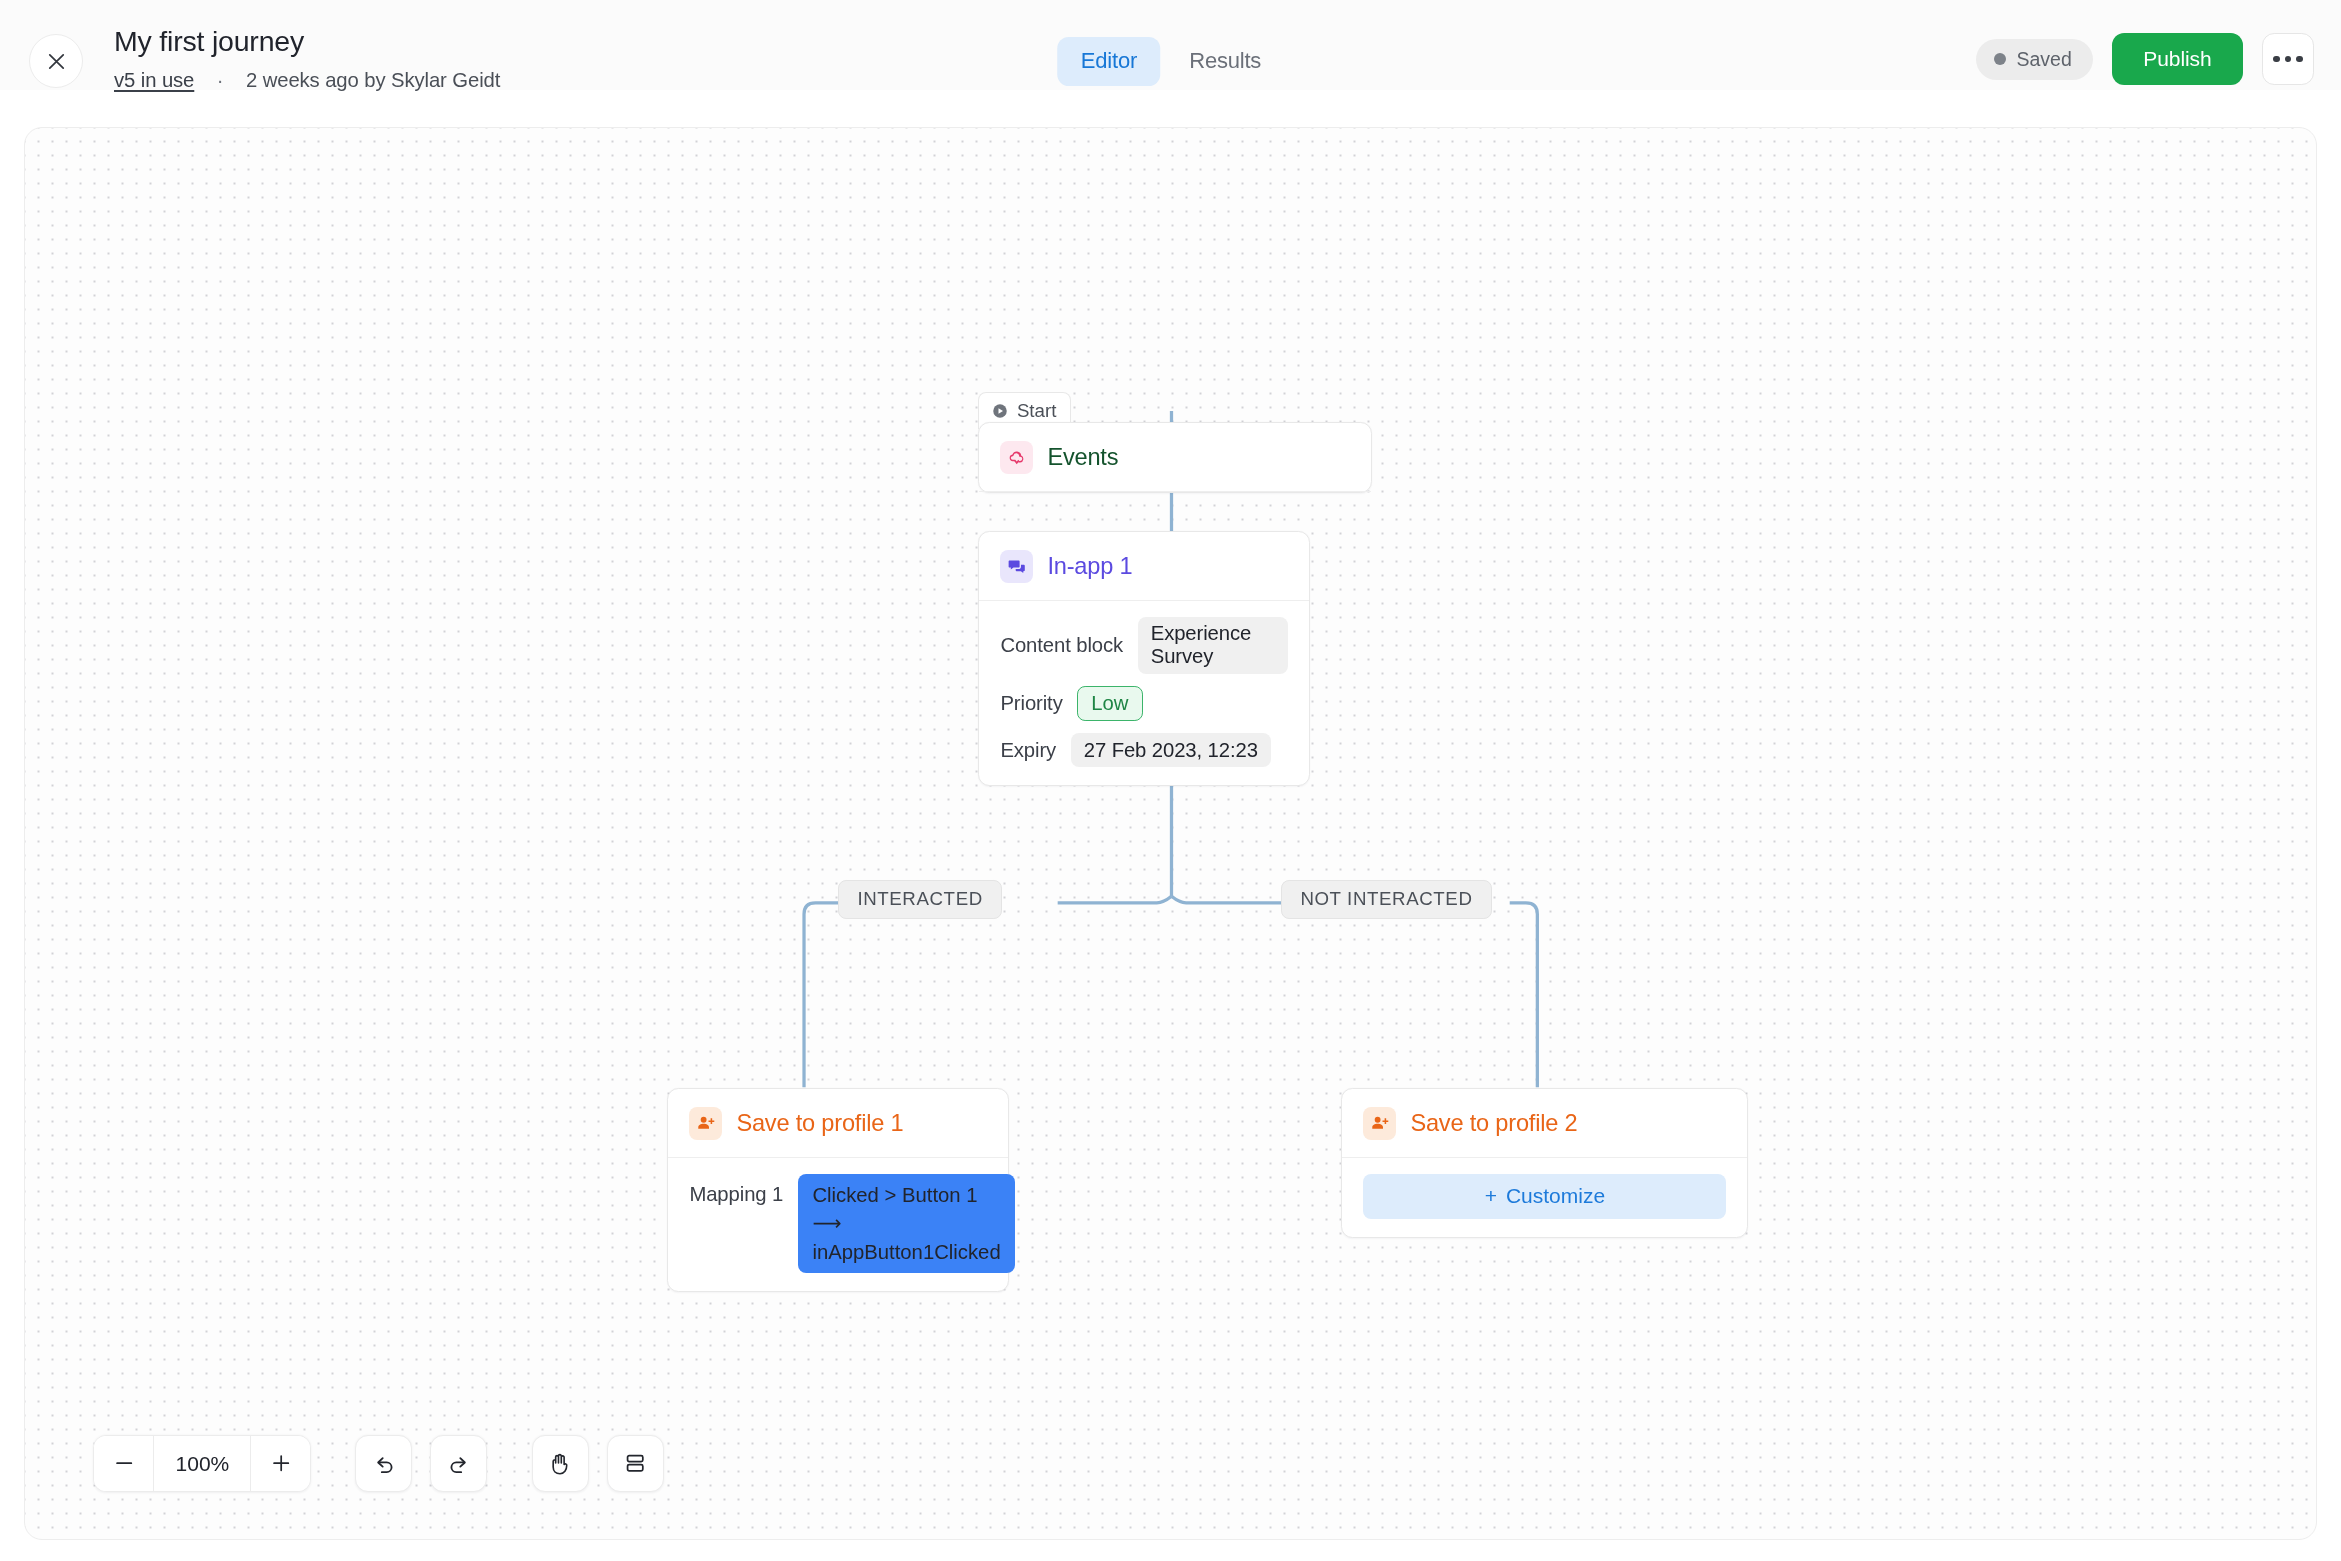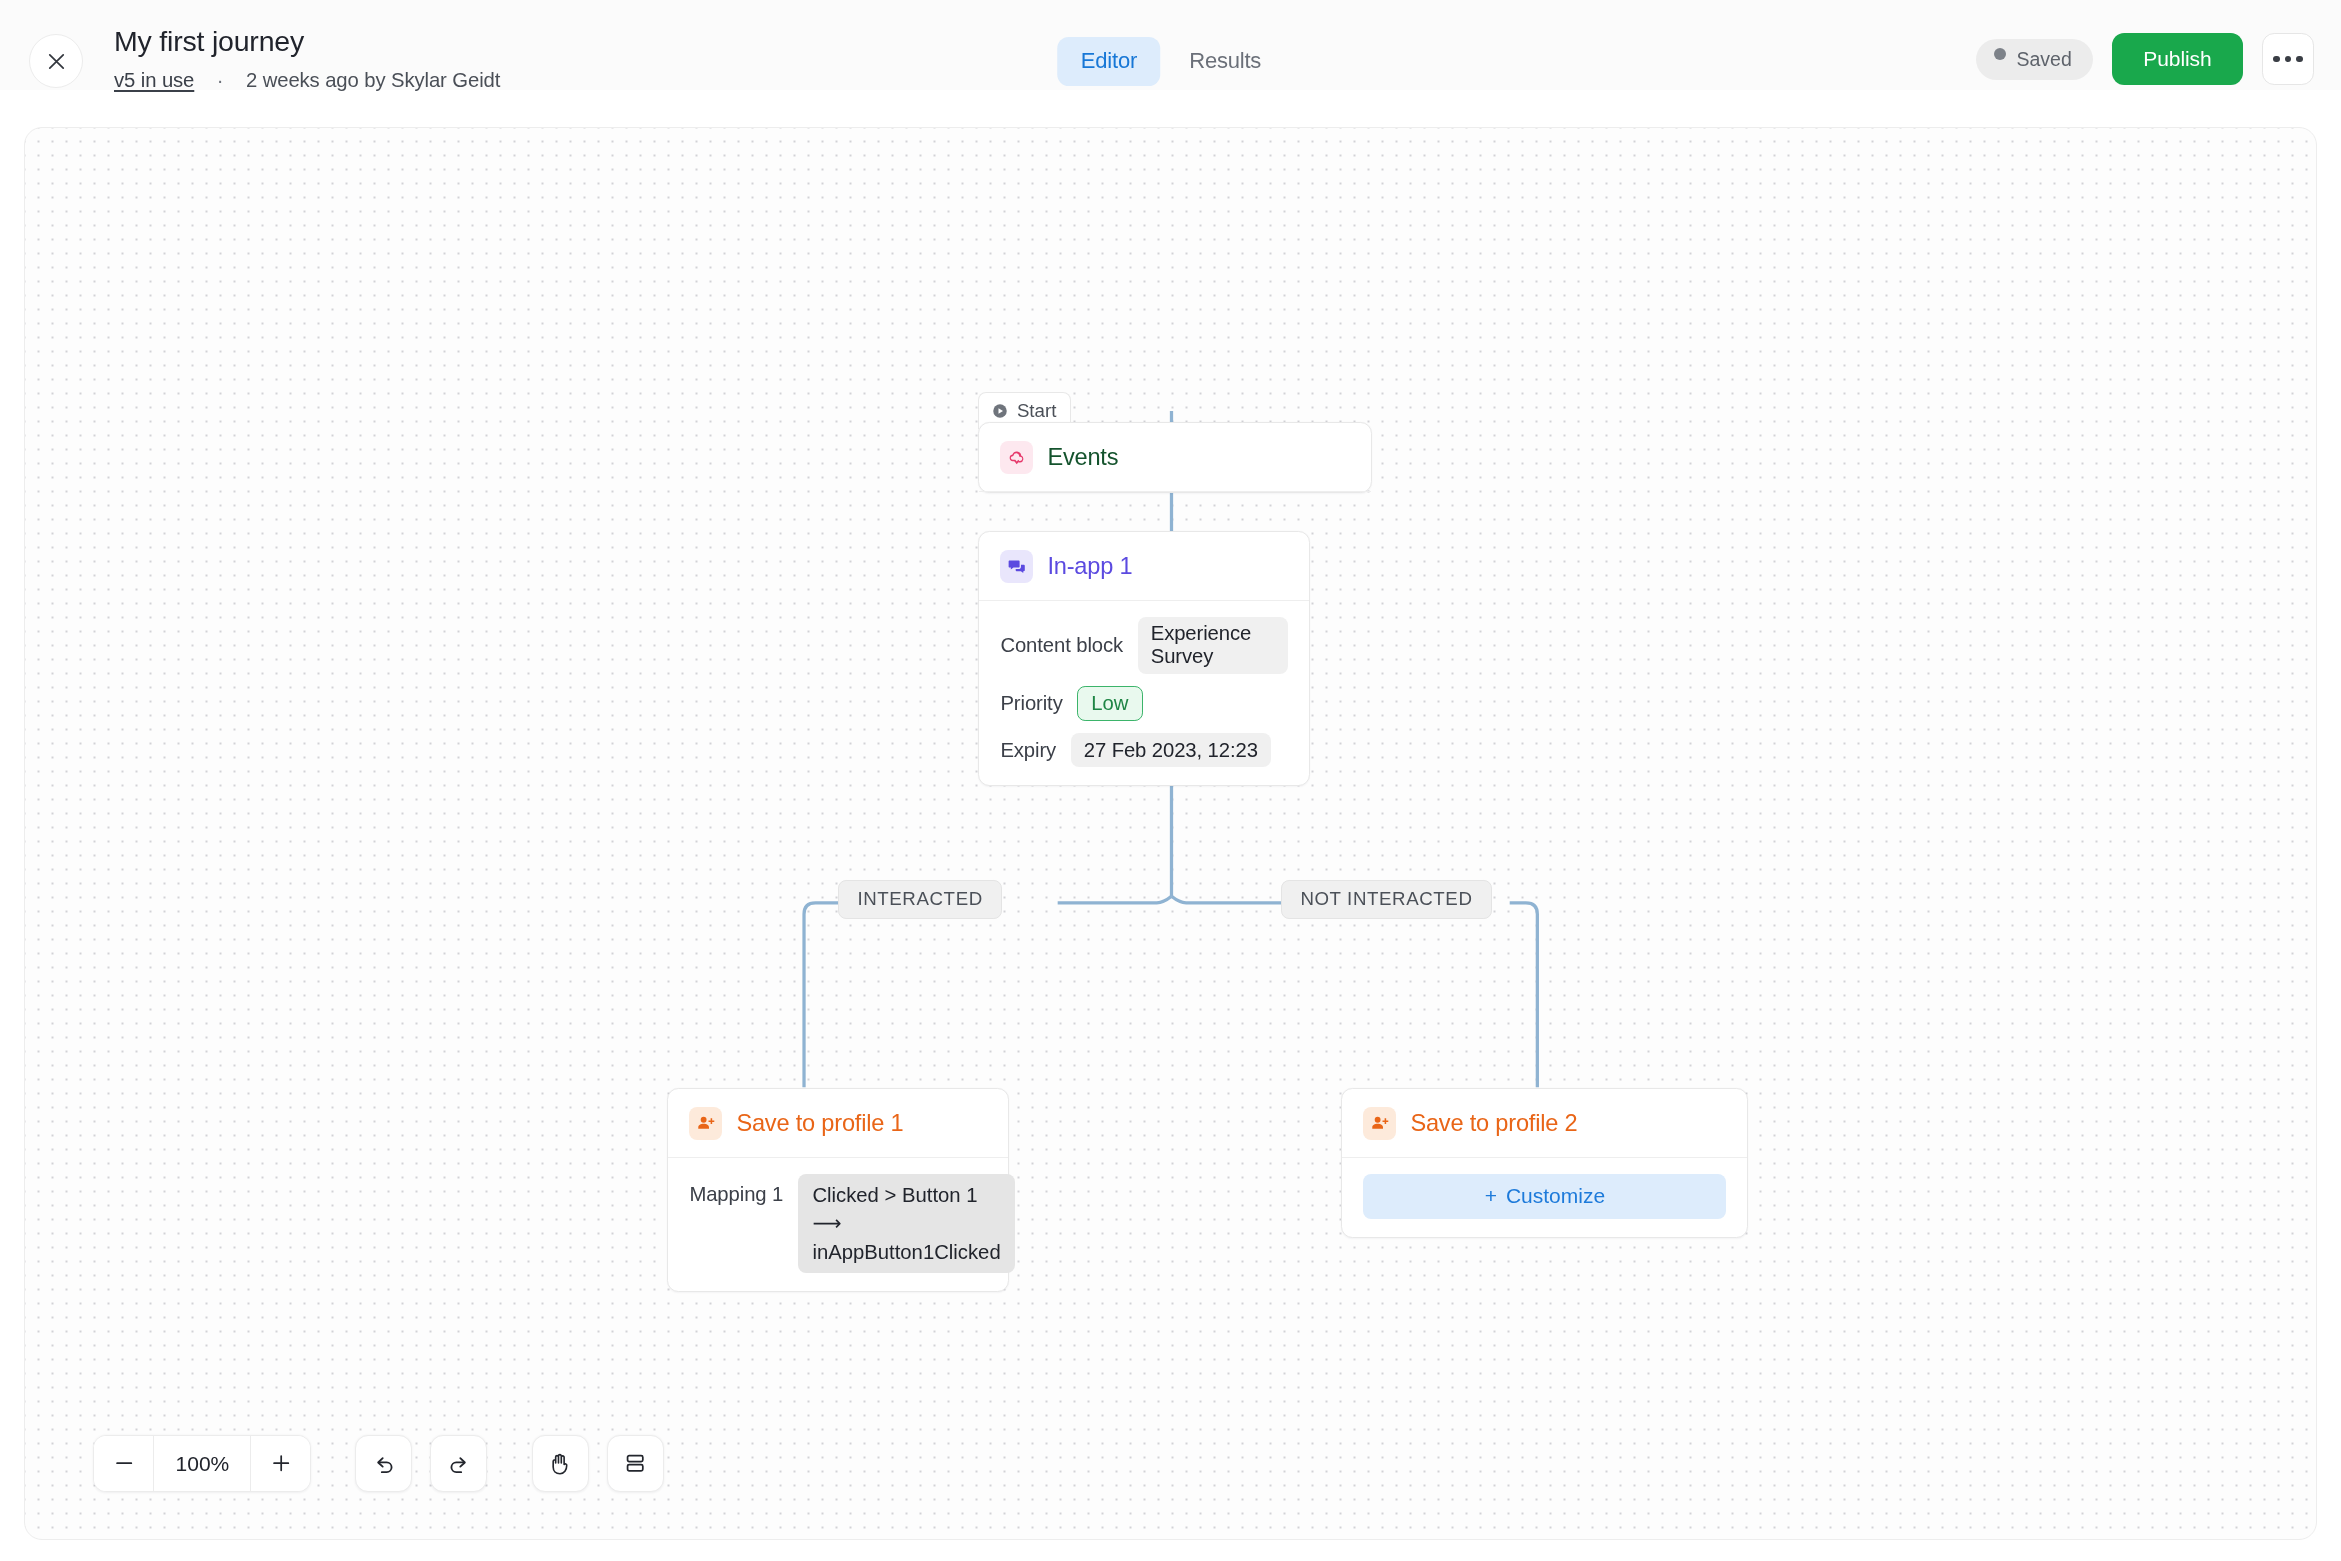--- a/index.html
+++ b/index.html
@@ -64,21 +64,21 @@
     cursor: pointer;
     letter-spacing: -0.2px;
   }
   .tab.active { background: #ddecfc; color: #1777d6; }
 
   .header-right {
     position: absolute; right: 28px; top: 33px;
     display: flex; align-items: center; gap: 19.5px;
   }
   .saved-badge {
-    display: flex; align-items: flex-start; gap: 10.6px;
+    display: flex; align-items: center; gap: 10.6px;
     background: #ececec;
     border-radius: 812px;
     padding: 9px 21px 9px 18px;
     font-size: 19.5px; color: #5e636b;
   }
   .saved-dot { width: 12.2px; height: 12.2px; border-radius: 50%; background: #7d8289; }
   .publish-btn {
     background: #19a84c;
     color: #ffffff;
     border: none;
@@ -147,21 +147,21 @@
     letter-spacing: -0.1px;
   }
   .pill-green {
     background: #e9f9ee;
     border: 0.8px solid #3bb46a;
     border-radius: 8.1px;
     padding: 4.9px 13px;
     font-size: 20.3px; color: #1f8545;
   }
   .pill-multiline {
-    background: #e5e5e5; border-radius: 8.1px;
+    background: #3b82f6; border-radius: 8.1px;
     padding: 7.3px 14.6px; font-size: 20.3px; color: #21242c;
     line-height: 1.4; max-width: 268px;
   }
   .customize-btn {
     background: #ddecfc; color: #1d7ada;
     border: none; border-radius: 8.1px;
     width: 100%; padding: 10.6px 0;
     font-size: 21px; font-family: inherit;
     display: flex; align-items: center; justify-content: center; gap: 9px;
     cursor: pointer;

